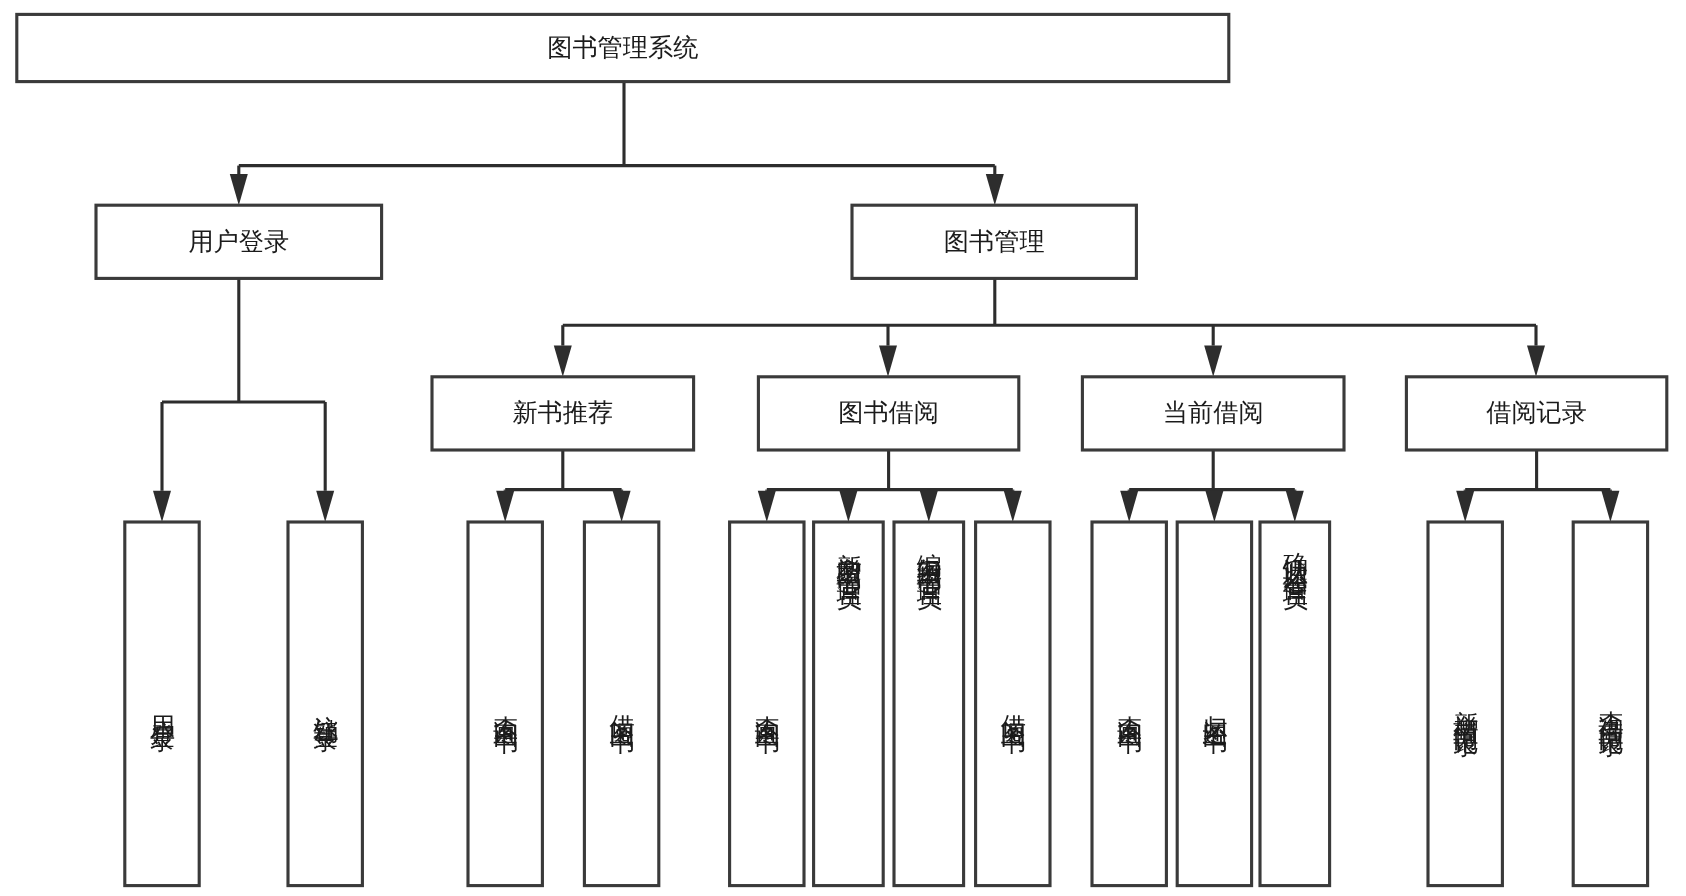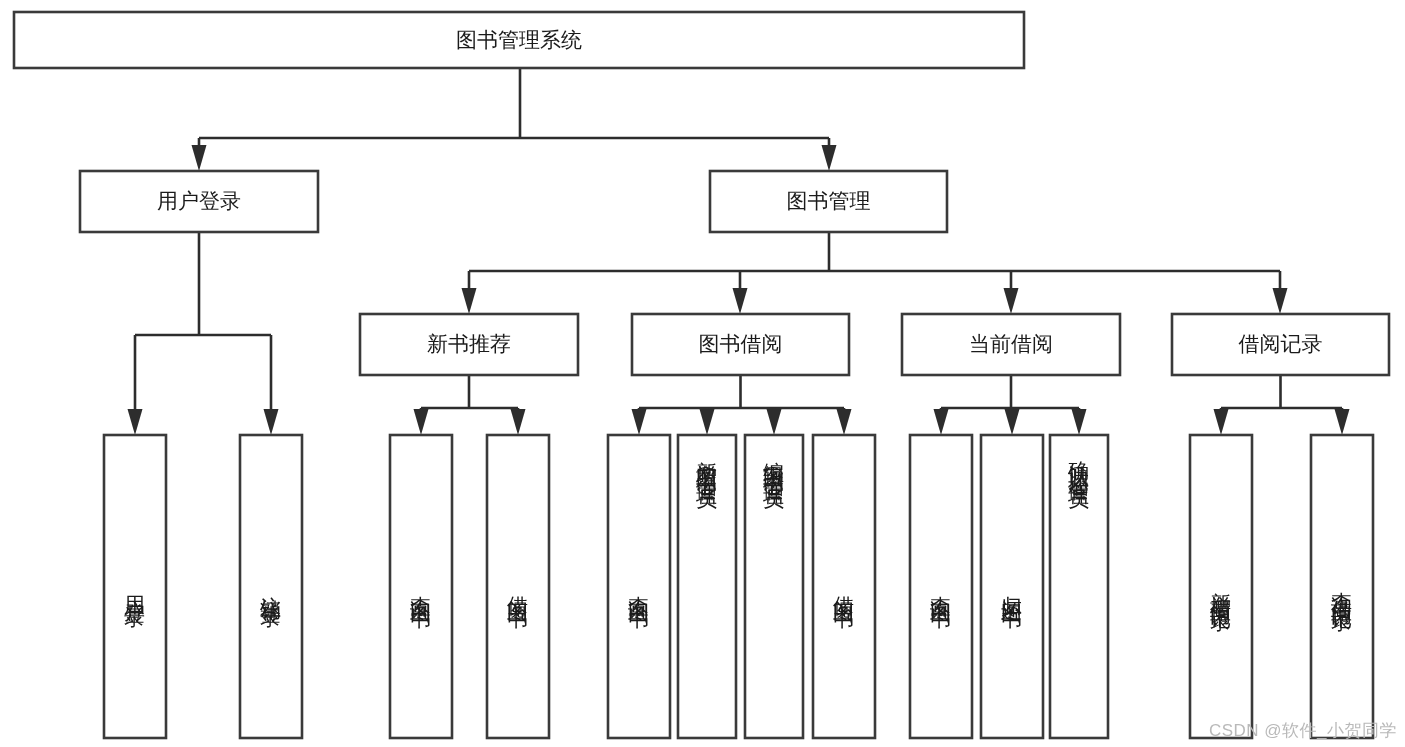--- a/index.html
+++ b/index.html
@@ -207,15 +207,14 @@
         <span>确认归还（管理员）</span>
       </div>
       <div class="node-label-v" style="left: 1190px; top: 435px; width: 62px; height: 303px;">
         <span>新增借阅记录</span>
       </div>
       <div class="node-label-v" style="left: 1311px; top: 435px; width: 62px; height: 303px;">
         <span>查询借阅记录</span>
       </div>
     </div>
 
-  <div class="watermark">CSDN @软件_小贺同学</div>
 
 </div>
 
 </body></html>

